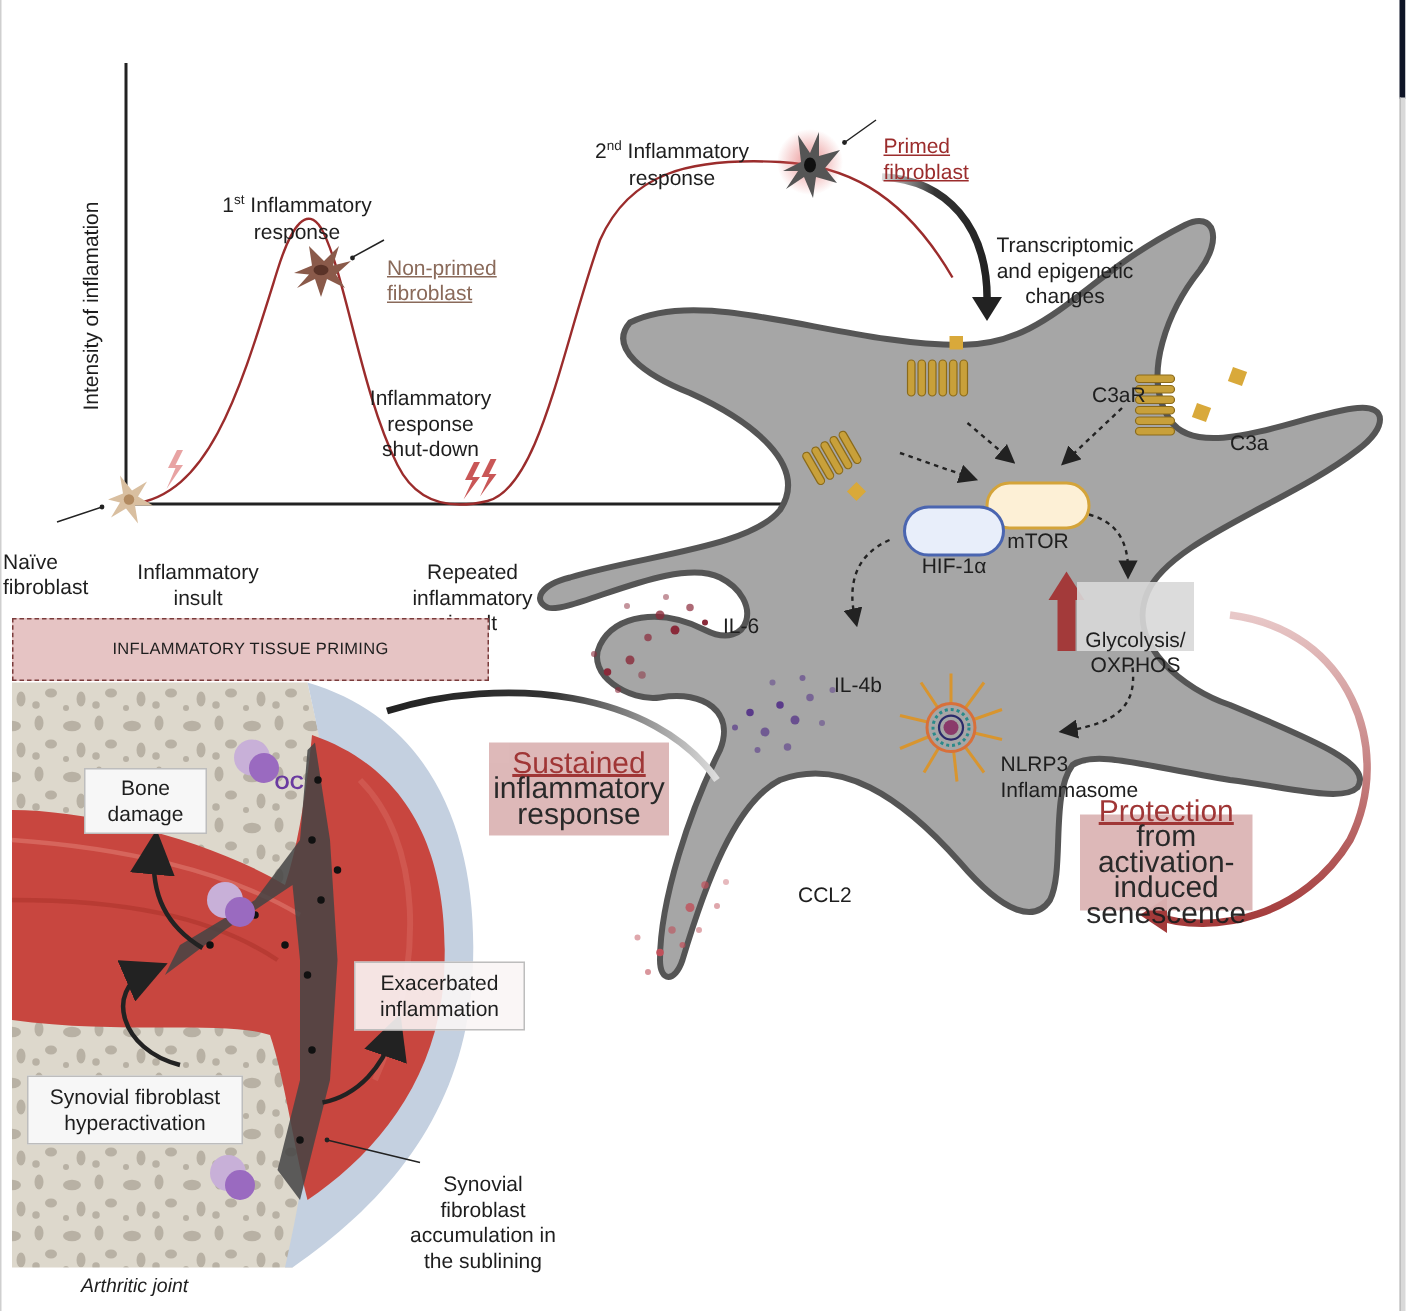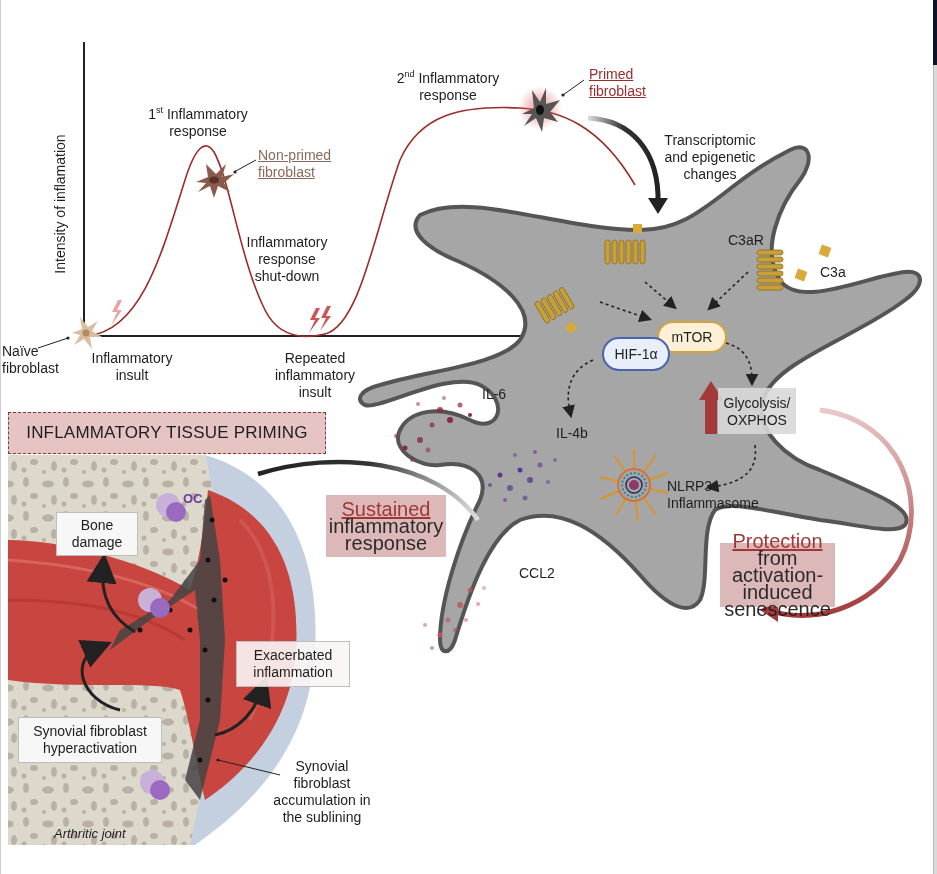--- a/index.html
+++ b/index.html
@@ -2,31 +2,31 @@
 <html><head>
 <meta charset="utf-8">
 <style>
   html, body { margin:0; padding:0; }
   body { width:937px; height:874px; background:#ffffff; position:relative; overflow:hidden;
          font-family:"Liberation Sans", sans-serif; color:#222; }
   #stage { position:absolute; left:0; top:0; width:937px; height:874px; }
   .frame-left { position:absolute; left:0; top:0; width:1px; height:874px; background:#cfcfcf; }
   .frame-right { position:absolute; left:933px; top:65px; width:4px; height:809px; background:#d9d9d9; border-left:1px solid #bdbdbd; }
   .frame-right-dark { position:absolute; left:933px; top:0; width:4px; height:66px; background:#0e1426; }
-  .lbl { position:absolute; font-size:14px; line-height:17px; text-align:center; color:#1e1e1e; }
+  .lbl { position:absolute; font-size:14px; line-height:17px; text-align:center; color:#1e1e1e;margin-top:23px; }
   .lbl-left { text-align:left; }
   .u { text-decoration:underline; }
   .box { position:absolute; background:#f7f7f7; border:1px solid #bdbdbd; font-size:14px; line-height:17px;
          text-align:center; color:#1e1e1e; display:flex; flex-direction:column; justify-content:center; align-items:center; }
   .pinkbox { position:absolute; background:#dcb5b5; opacity:0.95; font-size:20px; line-height:17px; text-align:center; color:#1e1e1e;
              display:flex; flex-direction:column; justify-content:center; align-items:center; }
   .red-u { color:#9b2c2c; text-decoration:underline; }
   .title-box { position:absolute; left:8px; top:412px; width:316px; height:40px; background:#e6c4c4;
                border:1.5px dashed #7a3b3b; display:flex; align-items:center; justify-content:center;
-               font-size:17px; letter-spacing:0.2px; color:#1e1e1e; }
+               font-size:11px; letter-spacing:0.2px; color:#1e1e1e; }
   .yaxis-label { position:absolute; left:-40px; top:196px; width:200px; text-align:center; transform:rotate(-90deg);
                  font-size:14px; color:#1e1e1e; }
   sup { font-size:9px; }
 </style>
 </head>
 <body>
 
 <div id="stage">
   <div class="frame-left"></div>
   <div class="frame-right-dark"></div>
@@ -310,21 +310,21 @@
   <div class="lbl" style="left:728px;top:232px;">C3aR</div>
   <div class="lbl" style="left:820px;top:264px;">C3a</div>
   <div class="lbl" style="left:658px;top:329px;width:68px;">mTOR</div>
   <div class="lbl" style="left:603px;top:346px;width:66px;text-align:center;">HIF-1α</div>
   <div class="lbl" style="left:718px;top:395px;width:78px;">
     <span>Glycolysis/</span><br>
     <span>OXPHOS</span>
   </div>
   <div class="lbl" style="left:482px;top:386px;text-align:center;">IL-6</div>
   <div class="lbl" style="left:556px;top:425px;">IL-4b</div>
-  <div class="lbl" style="left:519px;top:565px;">CCL2</div>
+  <div class="lbl" style="left:532px;top:565px;">CCL2</div>
   <div class="lbl lbl-left" style="left:667px;top:478px;">
     <span>NLRP3</span><br>
     <span>Inflammasome</span>
   </div>
 
   <div class="pinkbox" style="left:326px;top:495px;width:120px;height:62px;">
     <span class="red-u">Sustained</span>
     <span>inflammatory</span>
     <span>response</span>
   </div>

